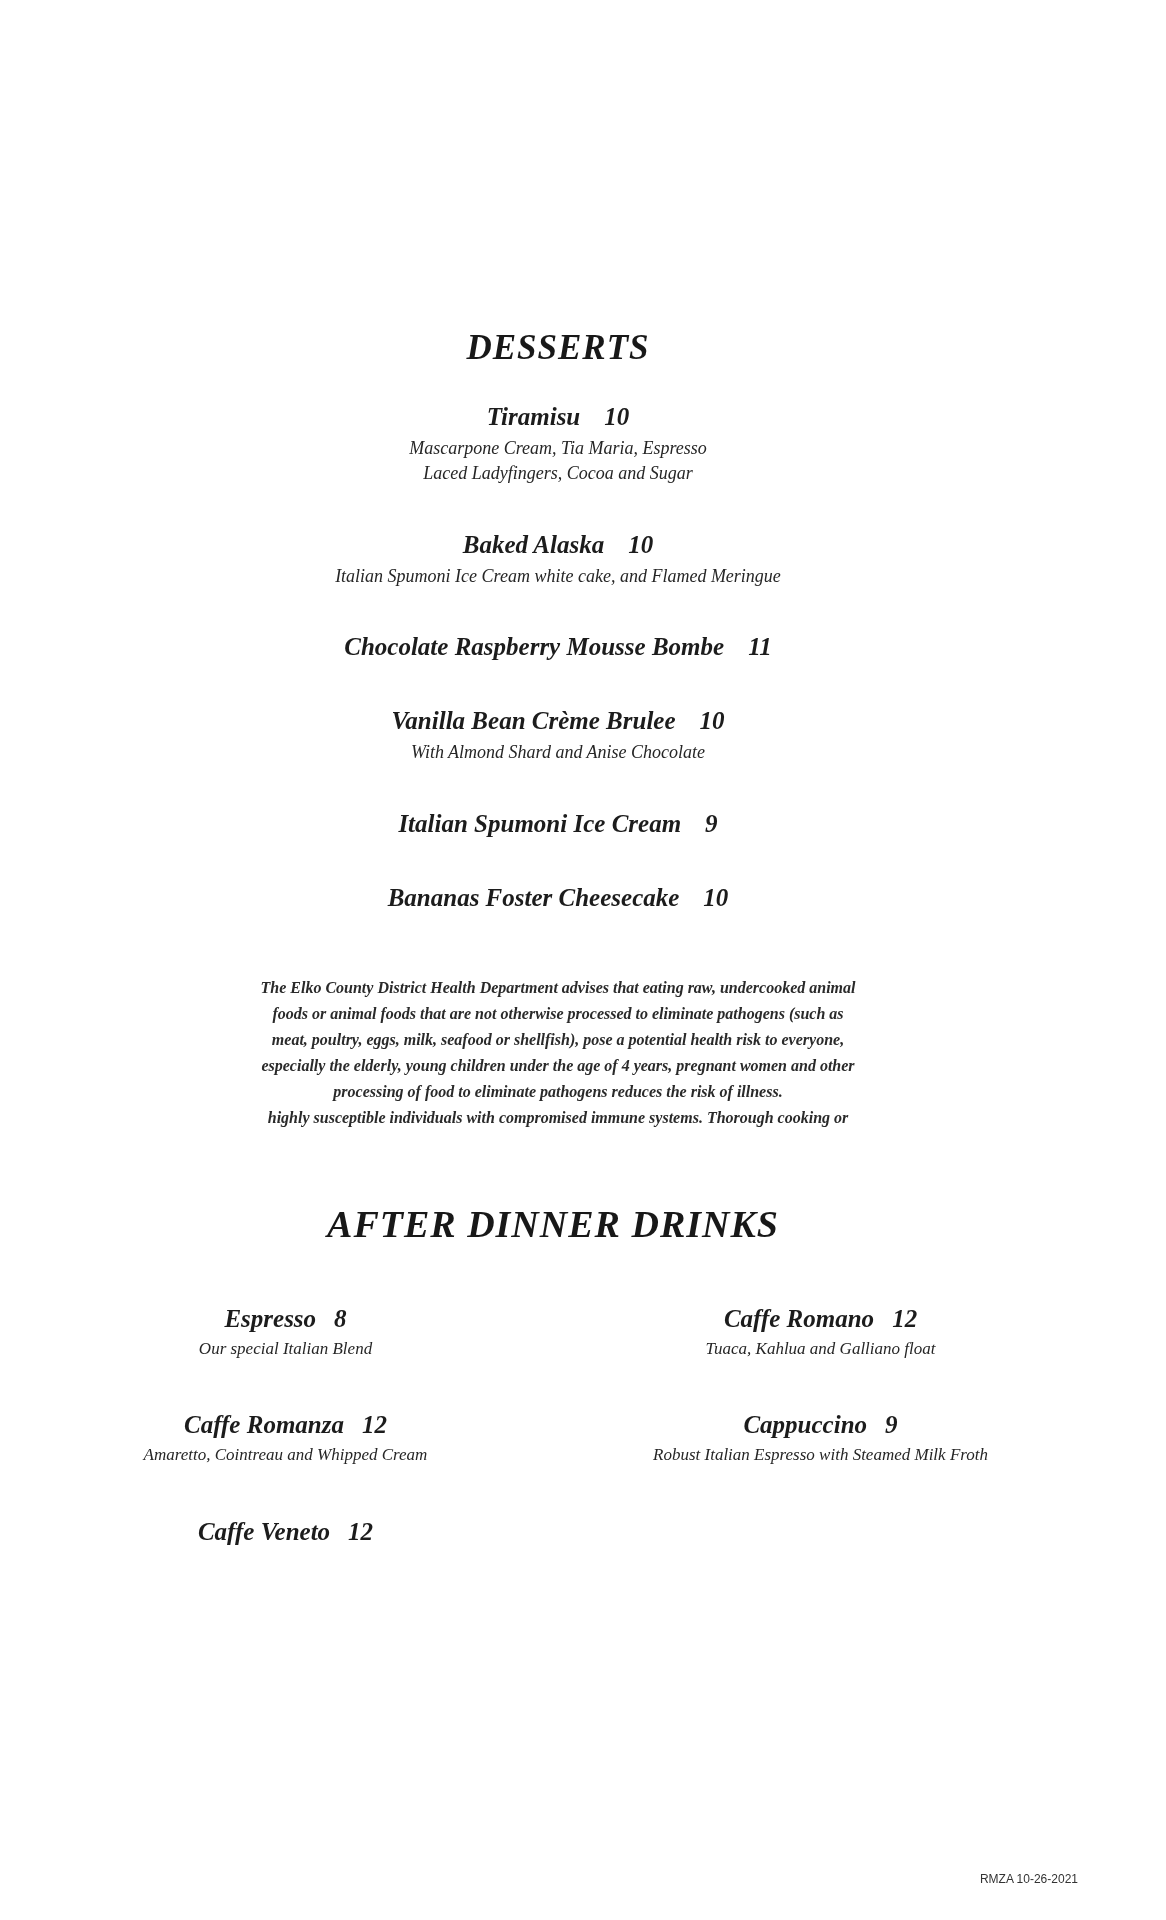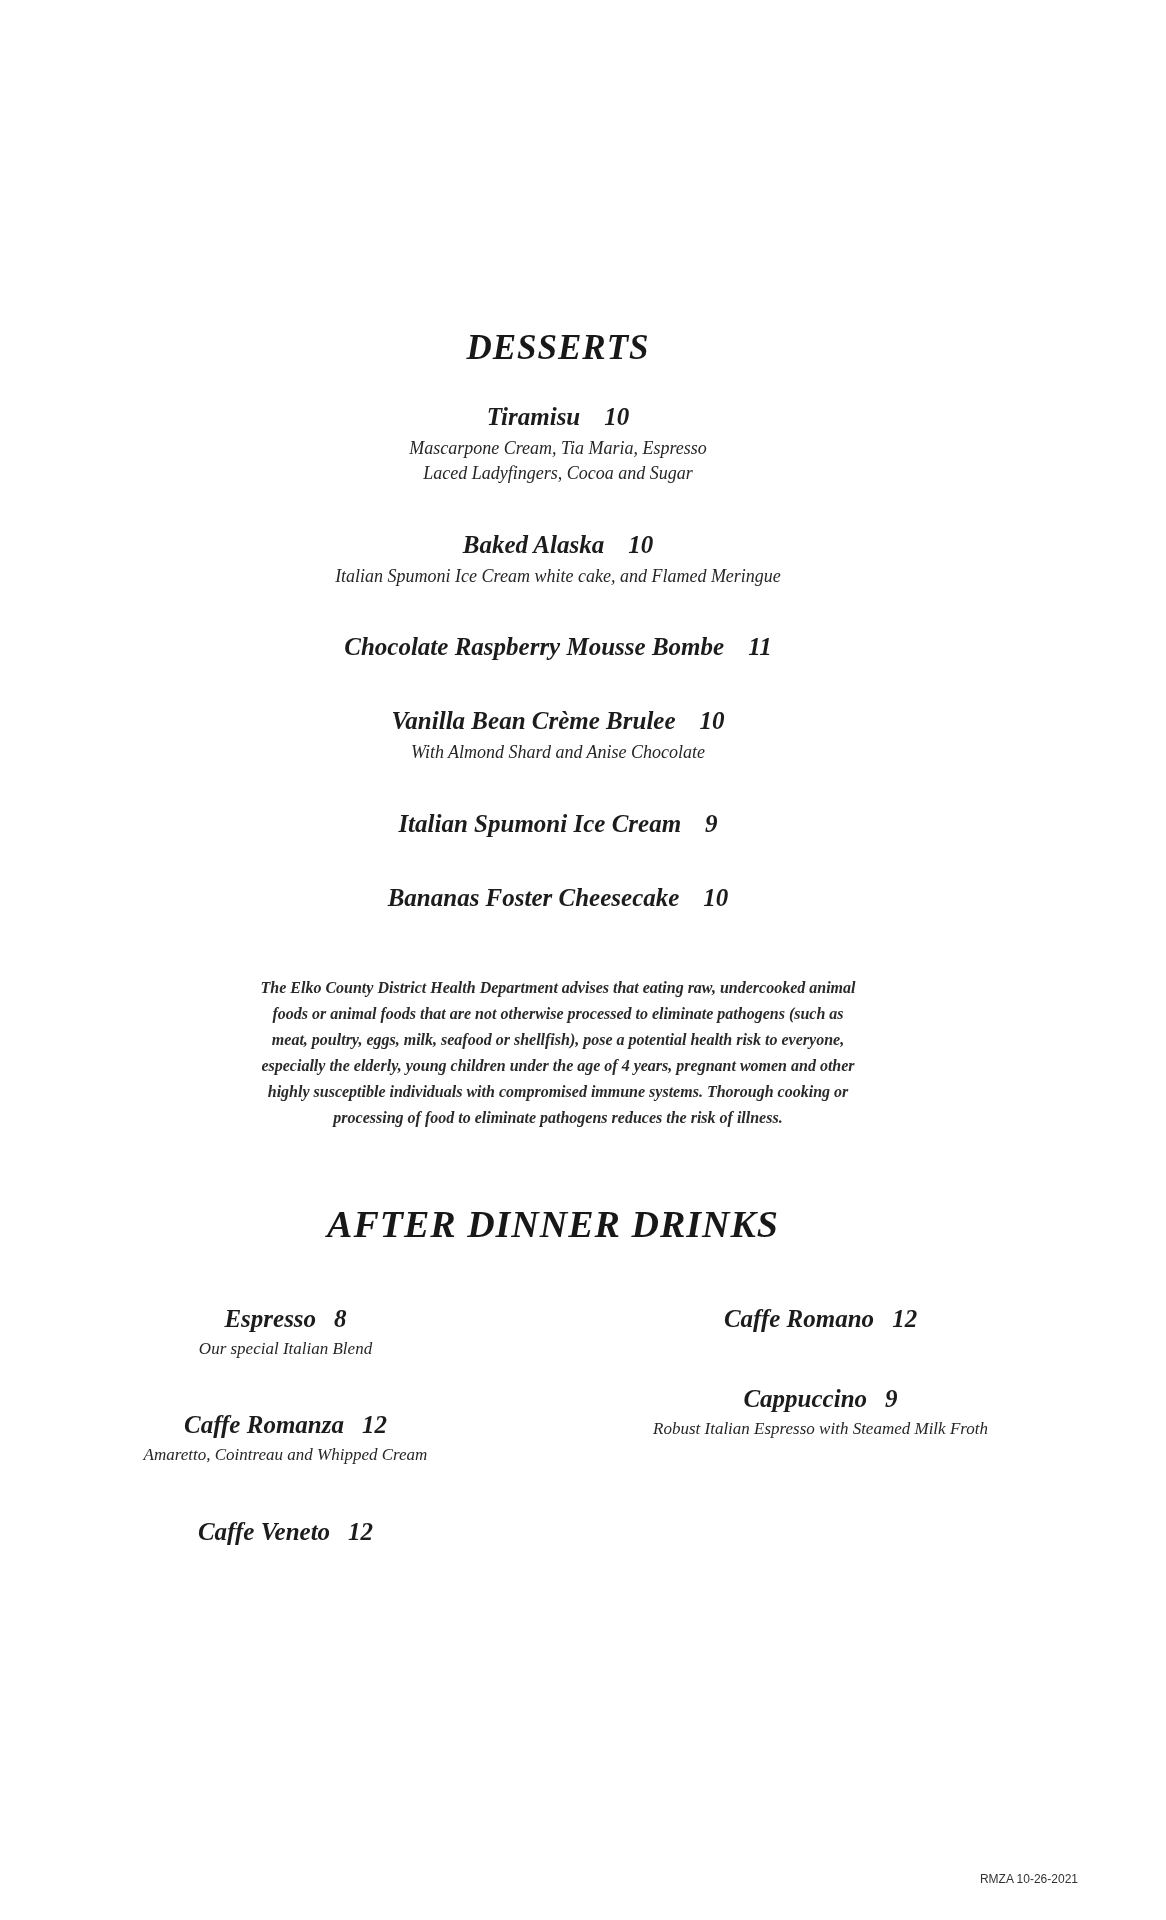--- a/index.html
+++ b/index.html
@@ -130,22 +130,22 @@
       <div class="item-head">
         <span class="item-name">Bananas Foster Cheesecake</span><span class="item-price">10</span>
       </div>
     </div>
 
     <div class="disclaimer">
       <div>The Elko County District Health Department advises that eating raw, undercooked animal</div>
       <div>foods or animal foods that are not otherwise processed to eliminate pathogens (such as</div>
       <div>meat, poultry, eggs, milk, seafood or shellfish), pose a potential health risk to everyone,</div>
       <div>especially the elderly, young children under the age of 4 years, pregnant women and other</div>
+      <div>processing of food to eliminate pathogens reduces the risk of illness.</div>
       <div>highly susceptible individuals with compromised immune systems. Thorough cooking or</div>
-      <div>processing of food to eliminate pathogens reduces the risk of illness.</div>
     </div>
   </section>
 
   <section class="drinks">
     <h1 class="section-title">AFTER DINNER DRINKS</h1>
 
     <div class="drink-columns">
 
       <div class="drink-col">
         <div class="drink-item">
@@ -165,20 +165,21 @@
             <span class="item-name">Caffe Veneto</span><span class="item-price">12</span>
           </div>
         </div>
       </div>
 
       <div class="drink-col">
         <div class="drink-item">
           <div class="item-head">
             <span class="item-name">Caffe Romano</span><span class="item-price">12</span>
           </div>
+          <div class="item-desc">Tuaca, Kahlua and Galliano float</div>
         </div>
         <div class="drink-item">
           <div class="item-head">
             <span class="item-name">Cappuccino</span><span class="item-price">9</span>
           </div>
           <div class="item-desc">Robust Italian Espresso with Steamed Milk Froth</div>
         </div>
       </div>
 
     </div>

